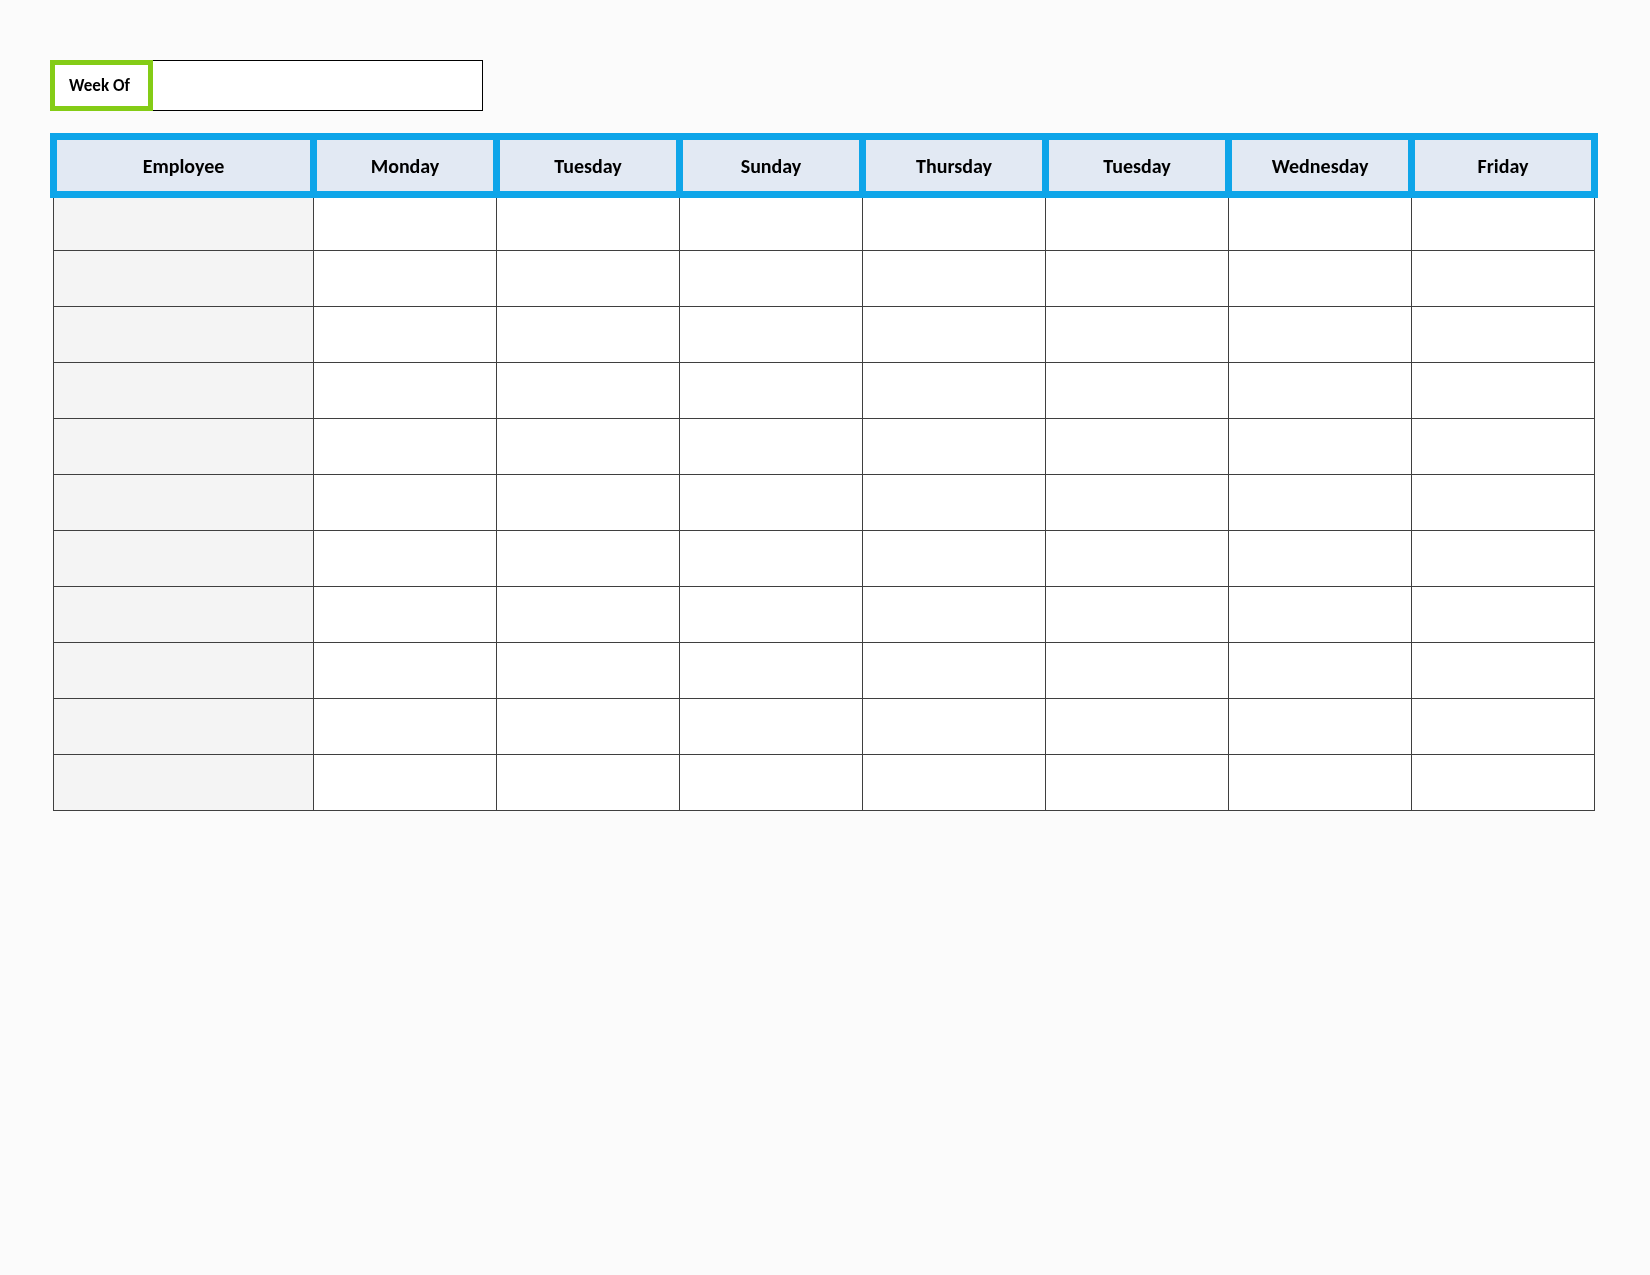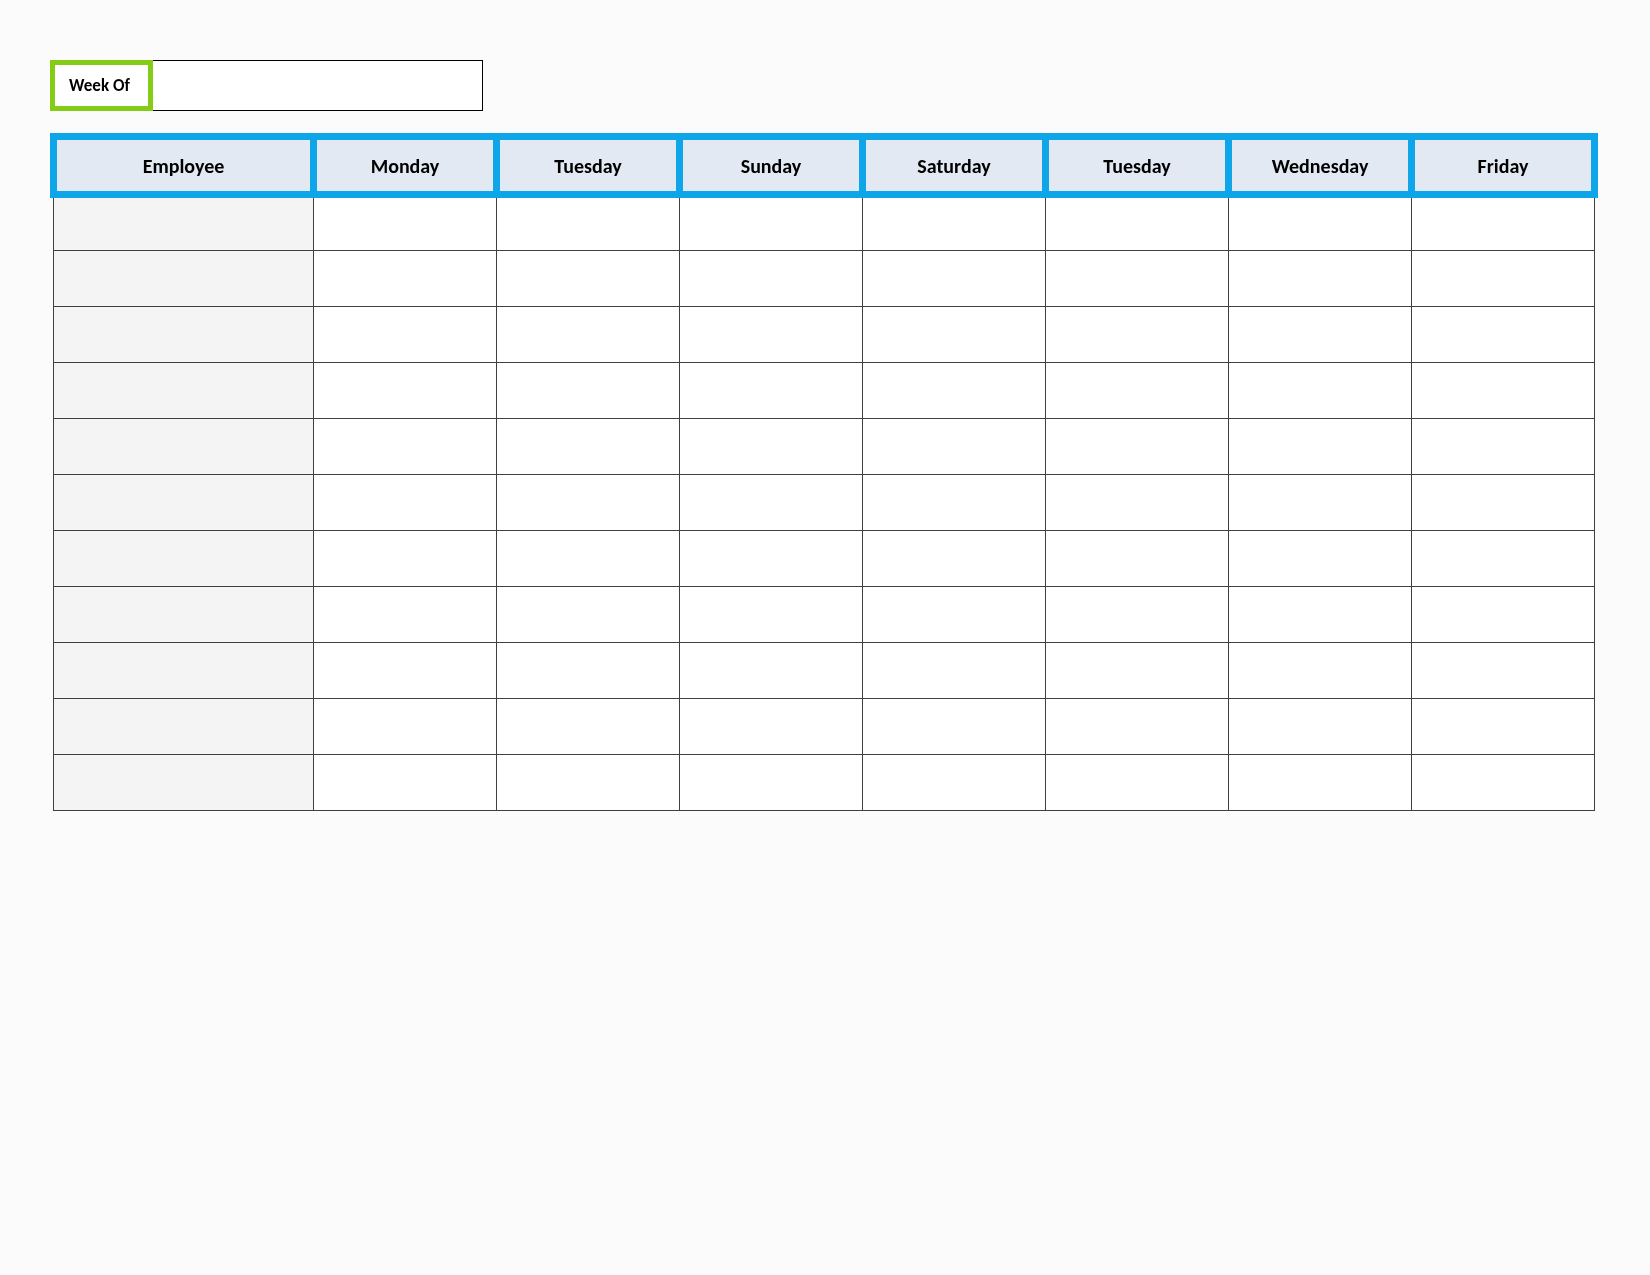--- a/index.html
+++ b/index.html
@@ -73,21 +73,21 @@
   <div class="week-of-input"></div>
 </div>
 
 <table class="schedule-table">
   <thead>
     <tr>
       <th class="employee-col">Employee</th>
       <th class="day-col">Monday</th>
       <th class="day-col">Tuesday</th>
       <th class="day-col">Sunday</th>
-      <th class="day-col">Saturday</th>
+      <th class="day-col">Thursday</th>
       <th class="day-col">Tuesday</th>
       <th class="day-col">Wednesday</th>
       <th class="day-col">Friday</th>
     </tr>
   </thead>
   <tbody>
     <tr>
       <td class="employee-cell"></td>
       <td></td>
       <td></td>

